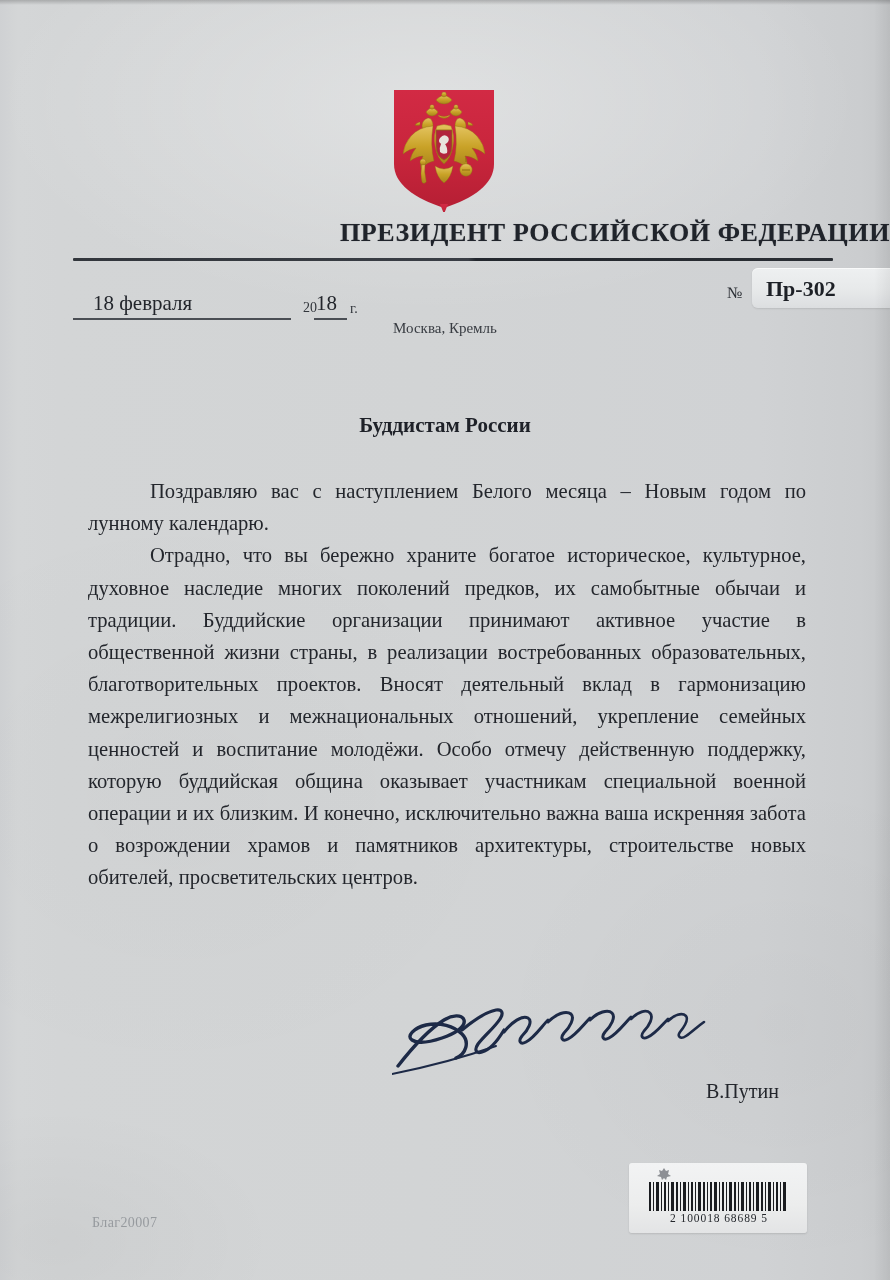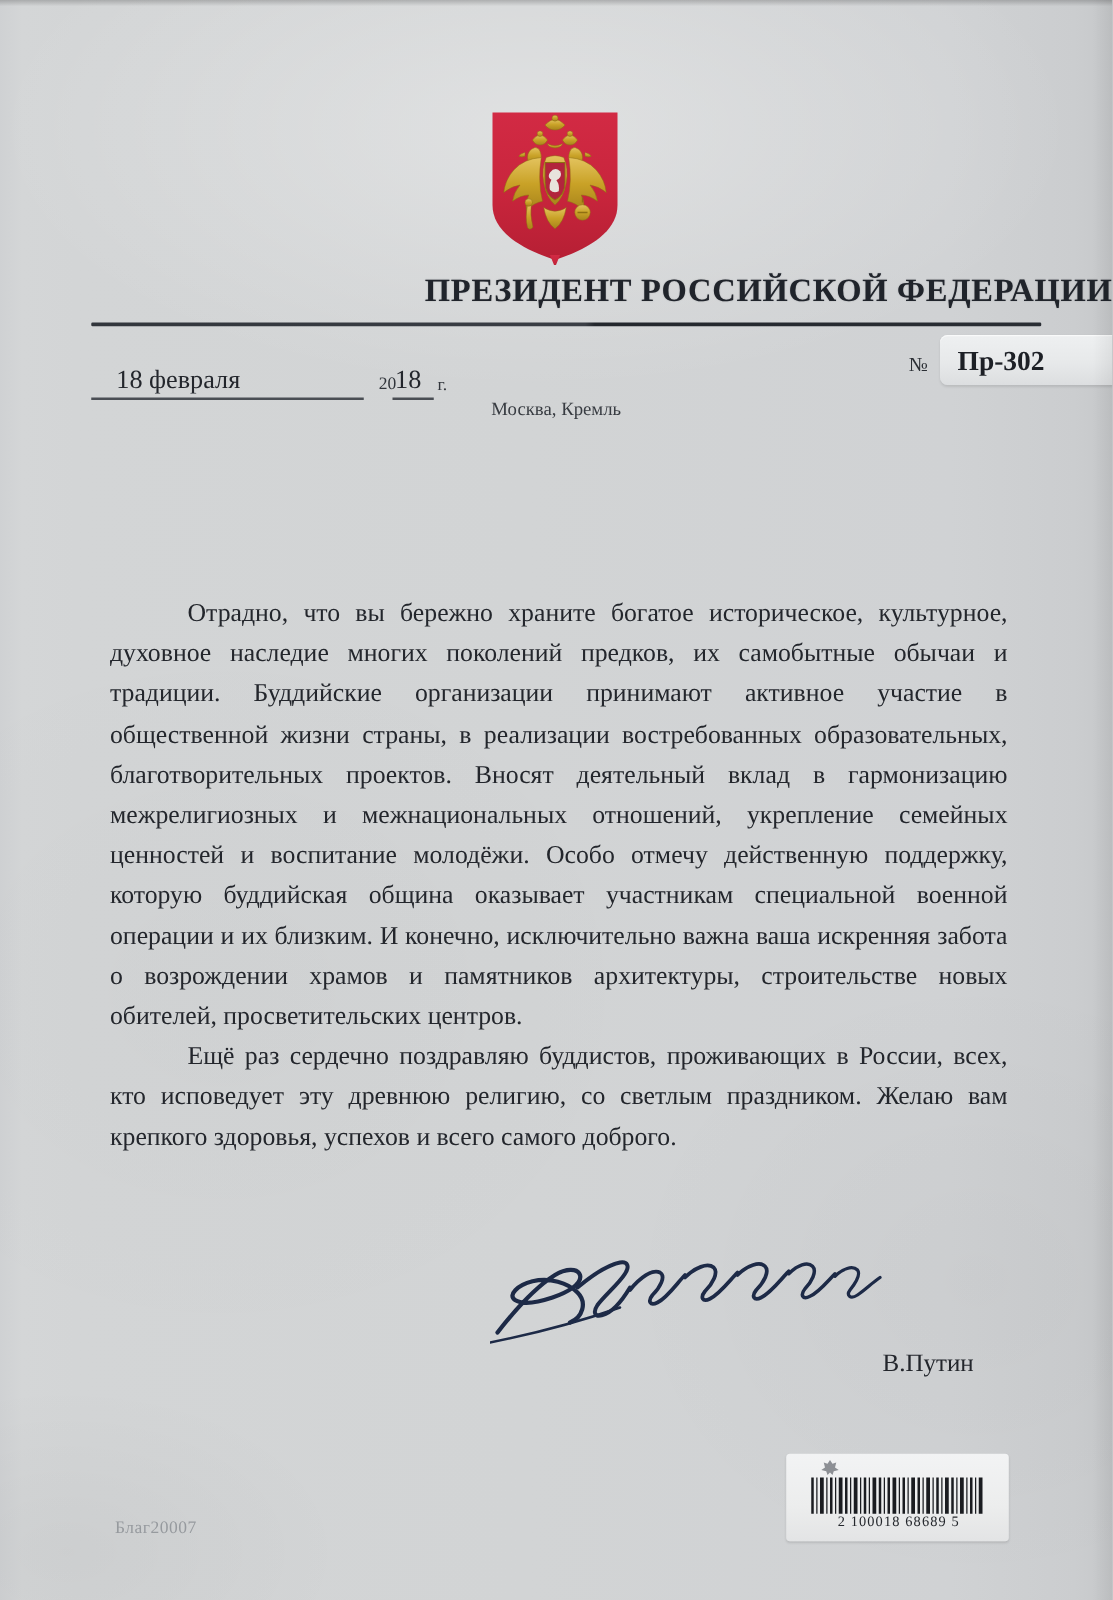--- a/index.html
+++ b/index.html
@@ -350,24 +350,25 @@
     <span class="date-underline-2"></span>
     <span class="date-g">г.</span>
   </div>
 
   <span class="num-symbol">№</span>
   <div class="num-label"></div>
   <span class="num-value">Пр-302</span>
 
   <div class="place-line">Москва, Кремль</div>
 
+  <div class="addressee">Буддистам России</div>
 
   <div class="body-text">
+    <p>Поздравляю вас с наступлением Белого месяца – Новым годом по лунному календарю.</p>
     <p>Отрадно, что вы бережно храните богатое историческое, культурное, духовное наследие многих поколений предков, их самобытные обычаи и традиции. Буддийские организации принимают активное участие в общественной жизни страны, в реализации востребованных образовательных, благотворительных проектов. Вносят деятельный вклад в гармонизацию межрелигиозных и межнациональных отношений, укрепление семейных ценностей и воспитание молодёжи. Особо отмечу действенную поддержку, которую буддийская община оказывает участникам специальной военной операции и их близким. И конечно, исключительно важна ваша искренняя забота о возрождении храмов и памятников архитектуры, строительстве новых обителей, просветительских центров.</p>
-    <p>Ещё раз сердечно поздравляю буддистов, проживающих в России, всех, кто исповедует эту древнюю религию, со светлым праздником. Желаю вам крепкого здоровья, успехов и всего самого доброго.</p>
   </div>
 
   <div class="signature">
     <svg width="320" height="86" viewBox="0 0 320 86" xmlns="http://www.w3.org/2000/svg">
       <g fill="none" stroke="#1d2a47" stroke-linecap="round" stroke-linejoin="round">
         <path d="M6 70 C20 52 36 34 52 24 C60 19 70 18 72 24 C74 31 62 38 50 42 C38 46 26 48 20 44 C14 40 22 32 34 29 C48 26 62 30 70 38 C78 46 74 58 64 62" stroke-width="3.4"></path>
         <path d="M70 34 C82 24 94 16 104 14 C110 13 112 17 108 23 C103 31 92 40 86 48 C82 54 84 58 90 56 C98 54 106 44 112 34" stroke-width="3.2"></path>
         <path d="M112 36 C120 26 130 19 136 22 C141 25 136 34 130 40 C126 45 128 49 134 46 C142 42 150 30 156 24" stroke-width="3"></path>
         <path d="M156 26 C164 18 174 14 179 18 C183 22 178 31 172 37 C168 42 170 46 176 43 C184 39 192 28 198 22" stroke-width="3"></path>
         <path d="M198 24 C206 16 216 13 220 17 C224 21 219 30 213 36 C209 41 211 45 217 42 C225 38 233 27 239 21" stroke-width="3"></path>

